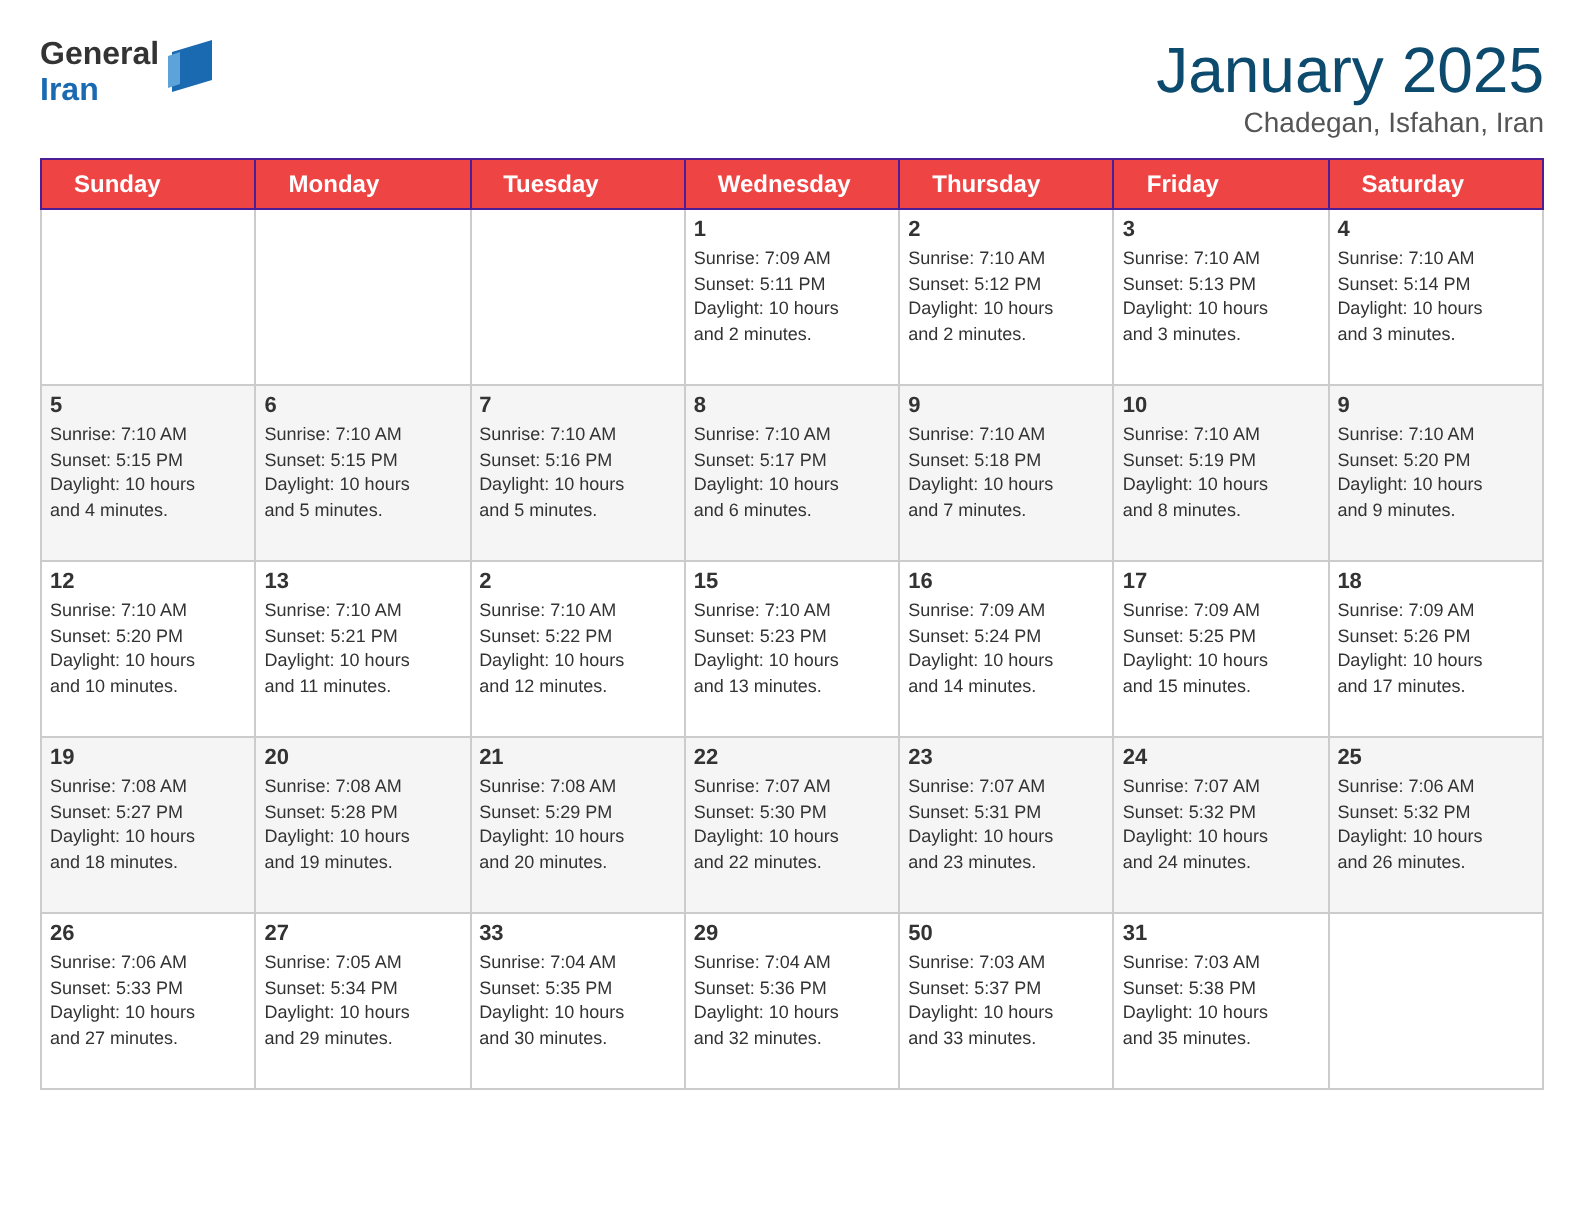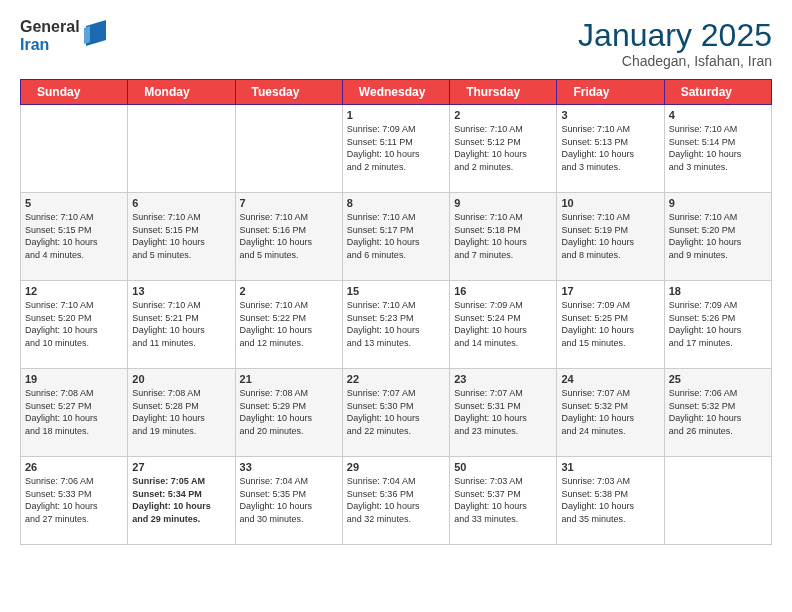--- a/index.html
+++ b/index.html
@@ -323,21 +323,21 @@
         <tr>
           <td>
             <span class="day-number">26</span>
             <div class="cell-content" style="white-space: pre-line;">Sunrise: 7:06 AM
 Sunset: 5:33 PM
 Daylight: 10 hours
 and 27 minutes.</div>
           </td>
           <td>
             <span class="day-number">27</span>
-            <div class="cell-content" style="white-space: pre-line; font-weight: bold;">Sunrise: 7:05 AM
+            <div class="cell-content" style="white-space: pre-line;">Sunrise: 7:05 AM
 Sunset: 5:34 PM
 Daylight: 10 hours
 and 29 minutes.</div>
           </td>
           <td>
             <span class="day-number">33</span>
             <div class="cell-content" style="white-space: pre-line;">Sunrise: 7:04 AM
 Sunset: 5:35 PM
 Daylight: 10 hours
 and 30 minutes.</div>

